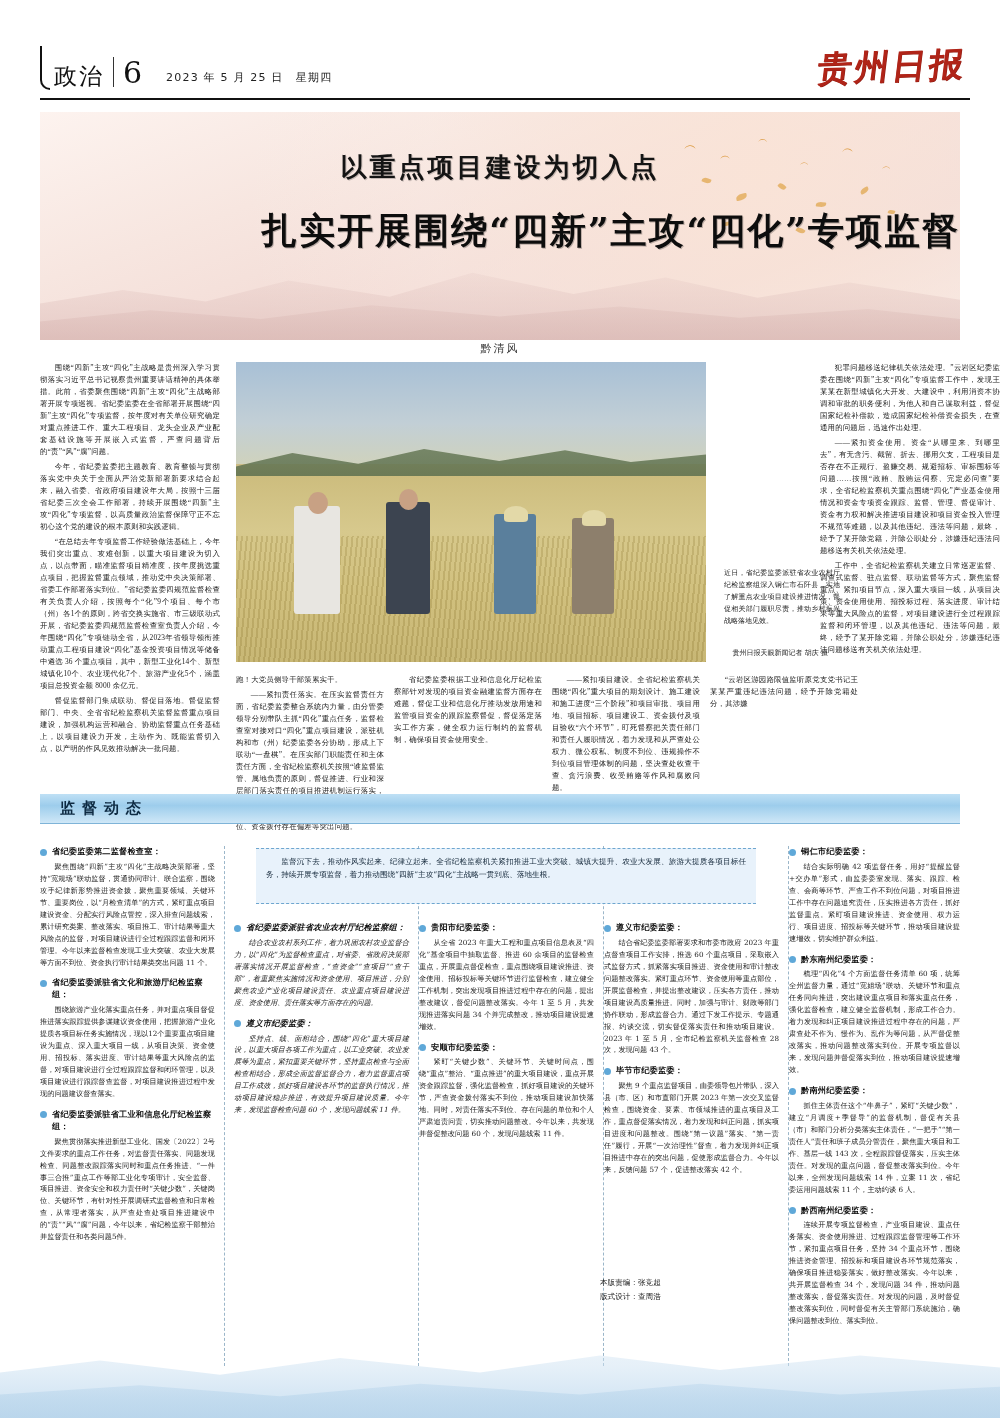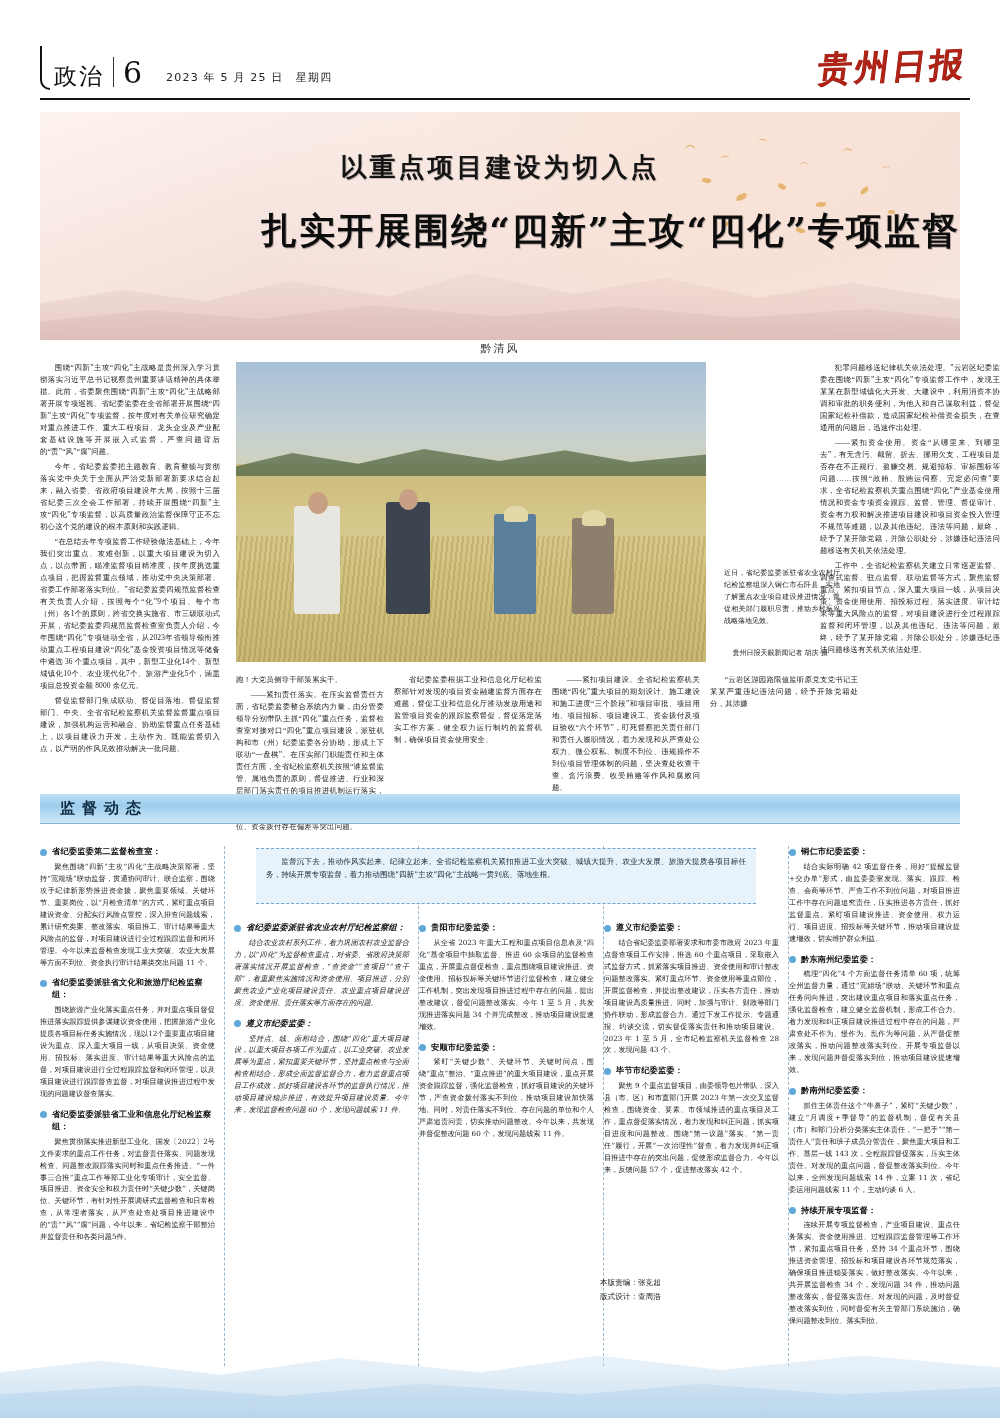--- a/index.html
+++ b/index.html
@@ -384,21 +384,21 @@
       <div class="item">
         <div class="item-head">
           <span class="dot"></span>
           <span class="item-title">黔南州纪委监委：</span>
         </div>
         <div class="item-body">抓住主体责任这个“牛鼻子”，紧盯“关键少数”，建立“月调度+季督导”的监督机制，督促有关县（市）和部门分析分类落实主体责任，“一把手”“第一责任人”责任和班子成员分管责任，聚焦重大项目和工作、基层一线 143 次，全程跟踪督促落实，压实主体责任。对发现的重点问题，督促整改落实到位。今年以来，全州发现问题线索 14 件，立案 11 次，省纪委运用问题线索 11 个，主动约谈 6 人。</div>
       </div>
       <div class="item">
         <div class="item-head">
           <span class="dot"></span>
-          <span class="item-title">持续开展专项监督：</span>
+          <span class="item-title">黔西南州纪委监委：</span>
         </div>
         <div class="item-body">连续开展专项监督检查，产业项目建设、重点任务落实、资金使用推进、过程跟踪监督管理等工作环节，紧扣重点项目任务，坚持 34 个重点环节，围绕推进资金管理、招投标和项目建设各环节规范落实，确保项目推进稳妥落实，做好整改落实。今年以来，共开展监督检查 34 个，发现问题 34 件，推动问题整改落实，督促落实责任。对发现的问题，及时督促整改落实到位，同时督促有关主管部门系统施治，确保问题整改到位、落实到位。</div>
       </div>
     </div>
   </div>
 
   <div class="summary">监督沉下去，推动作风实起来、纪律立起来。全省纪检监察机关紧扣推进工业大突破、城镇大提升、农业大发展、旅游大提质各项目标任务，持续开展专项监督，着力推动围绕“四新”主攻“四化”主战略一贯到底、落地生根。</div>
 
   <div class="credits">
     <div>本版责编：张竞超</div>

